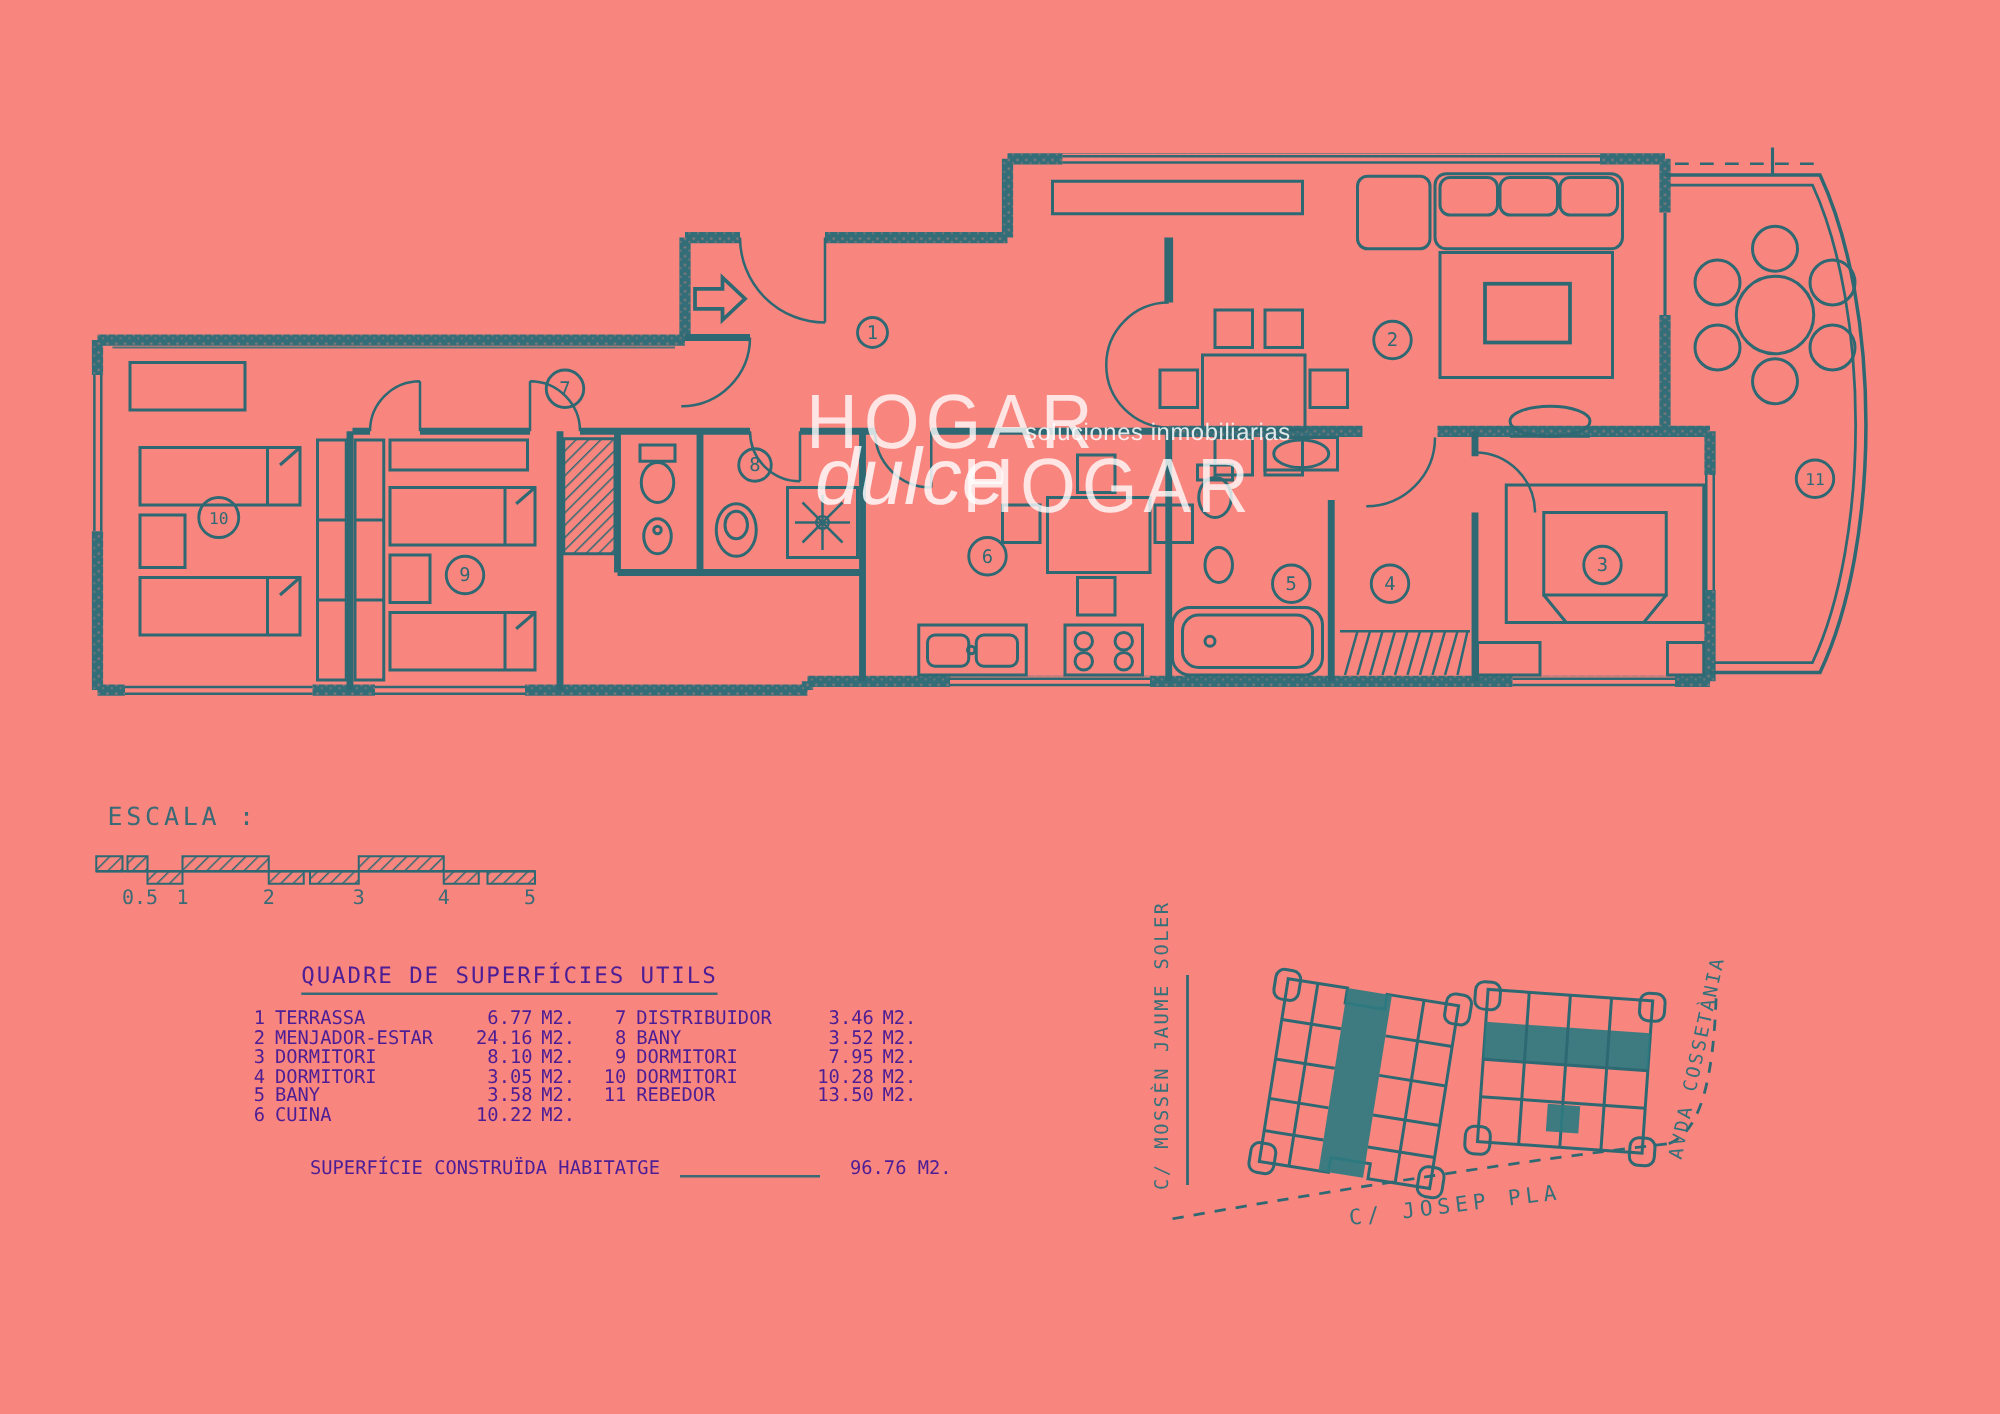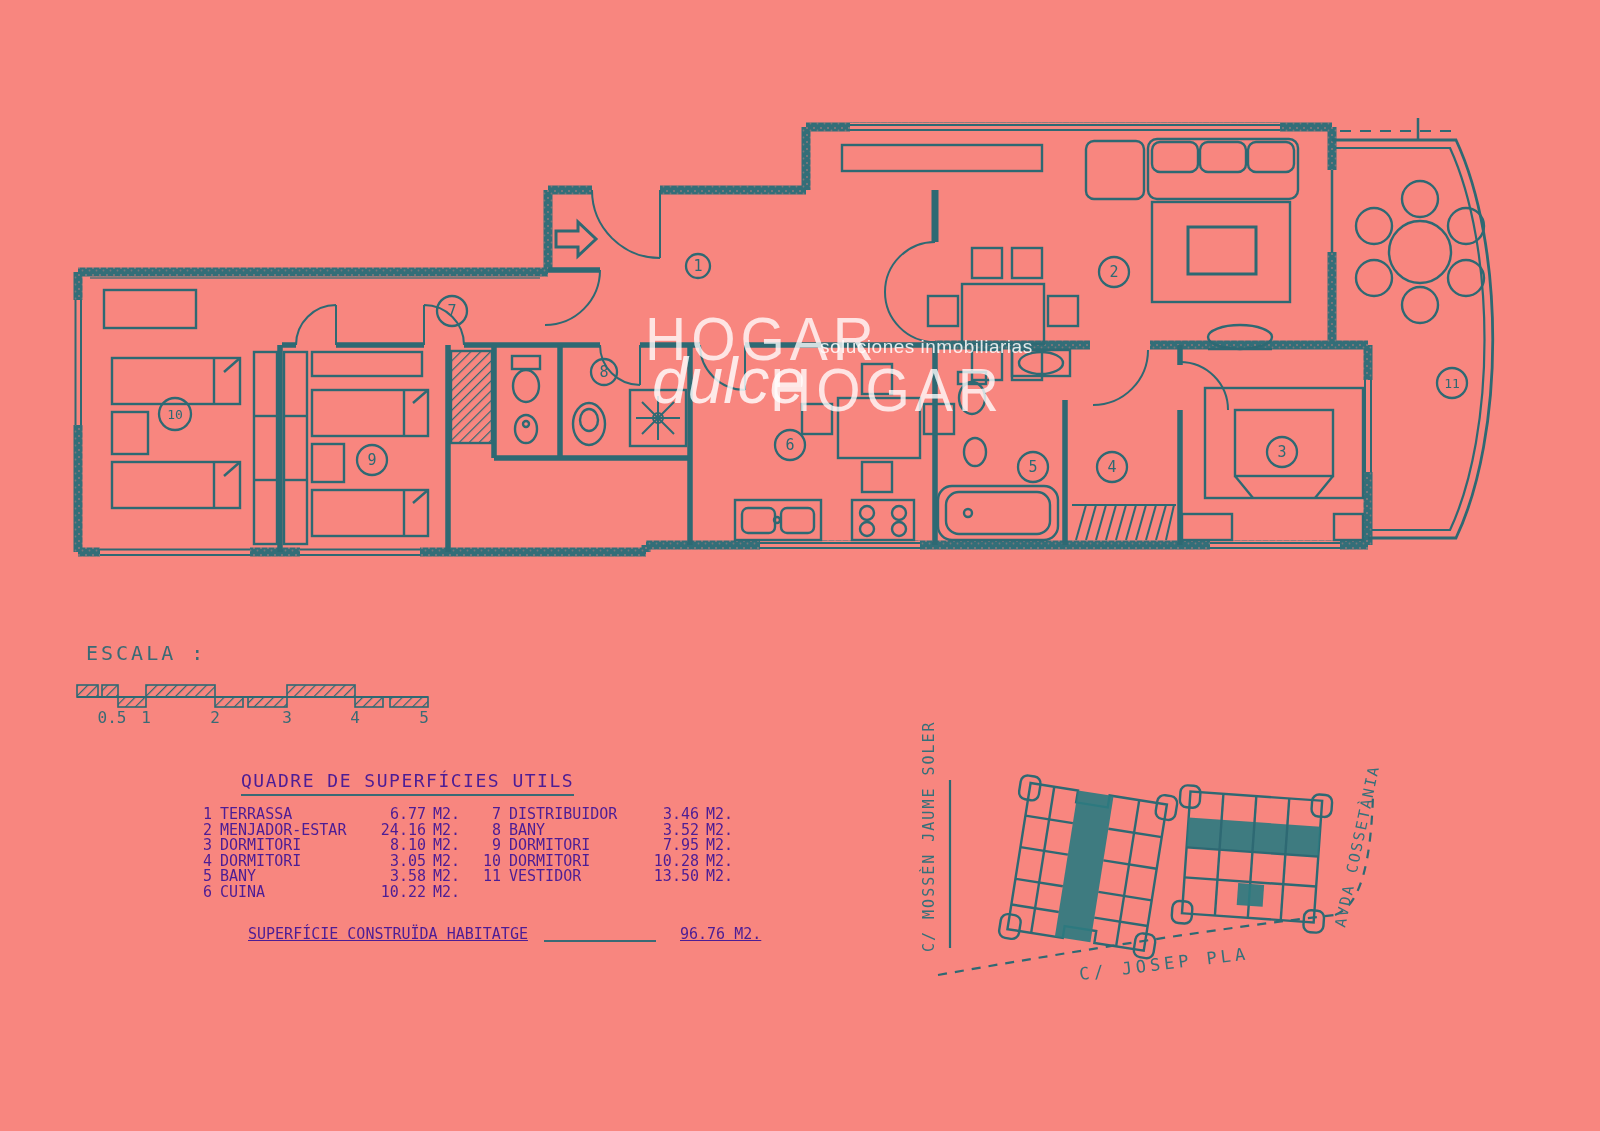--- a/index.html
+++ b/index.html
@@ -27,21 +27,21 @@
   .s-col{position:absolute;top:807px;font-size:15px;}
   .s-col.left{left:190px;}
   .s-col.right{left:479px;}
   .s-row{display:flex;height:15.6px;line-height:15.6px;white-space:nowrap;}
   .s-num{width:22px;text-align:right;}
   .s-name{margin-left:8px;width:148px;}
   .s-col.right .s-name{width:132px;}
   .s-area{width:58px;text-align:right;}
   .s-unit{margin-left:7px;}
   .totals{position:absolute;left:248px;top:924px;font-size:15px;}
-  .t-row{display:flex;height:21.5px;line-height:21.5px;align-items:flex-end;white-space:nowrap;text-decoration:underline;}
+  .t-row{display:flex;height:21.5px;line-height:21.5px;align-items:flex-end;white-space:nowrap;}
   .t-label{width:290px;}
   .t-line{width:112px;border-bottom:2.5px solid #3a6a75;margin:0 6px 4px 6px;}
   .t-value{margin-left:18px;width:96px;text-align:left;}
 </style>
 </head>
 <body>
 
 <div class="page">
 
 <svg class="plan-svg" viewBox="0 0 1600 1131">
@@ -453,21 +453,21 @@
         <span class="s-unit">M2.</span>
   </div>
   <div class="s-row">
     <span class="s-num">10</span>
         <span class="s-name">DORMITORI</span>
         <span class="s-area">10.28</span>
         <span class="s-unit">M2.</span>
   </div>
   <div class="s-row">
     <span class="s-num">11</span>
-        <span class="s-name">VESTIDOR</span>
+        <span class="s-name">REBEDOR</span>
         <span class="s-area">13.50</span>
         <span class="s-unit">M2.</span>
   </div>
 </div>
 
 <div class="totals ink">
   <div class="t-row">
     <span class="t-label">SUPERFÍCIE CONSTRUÏDA HABITATGE</span>
     <span class="t-line"></span>
     <span class="t-value">96.76 M2.</span>

